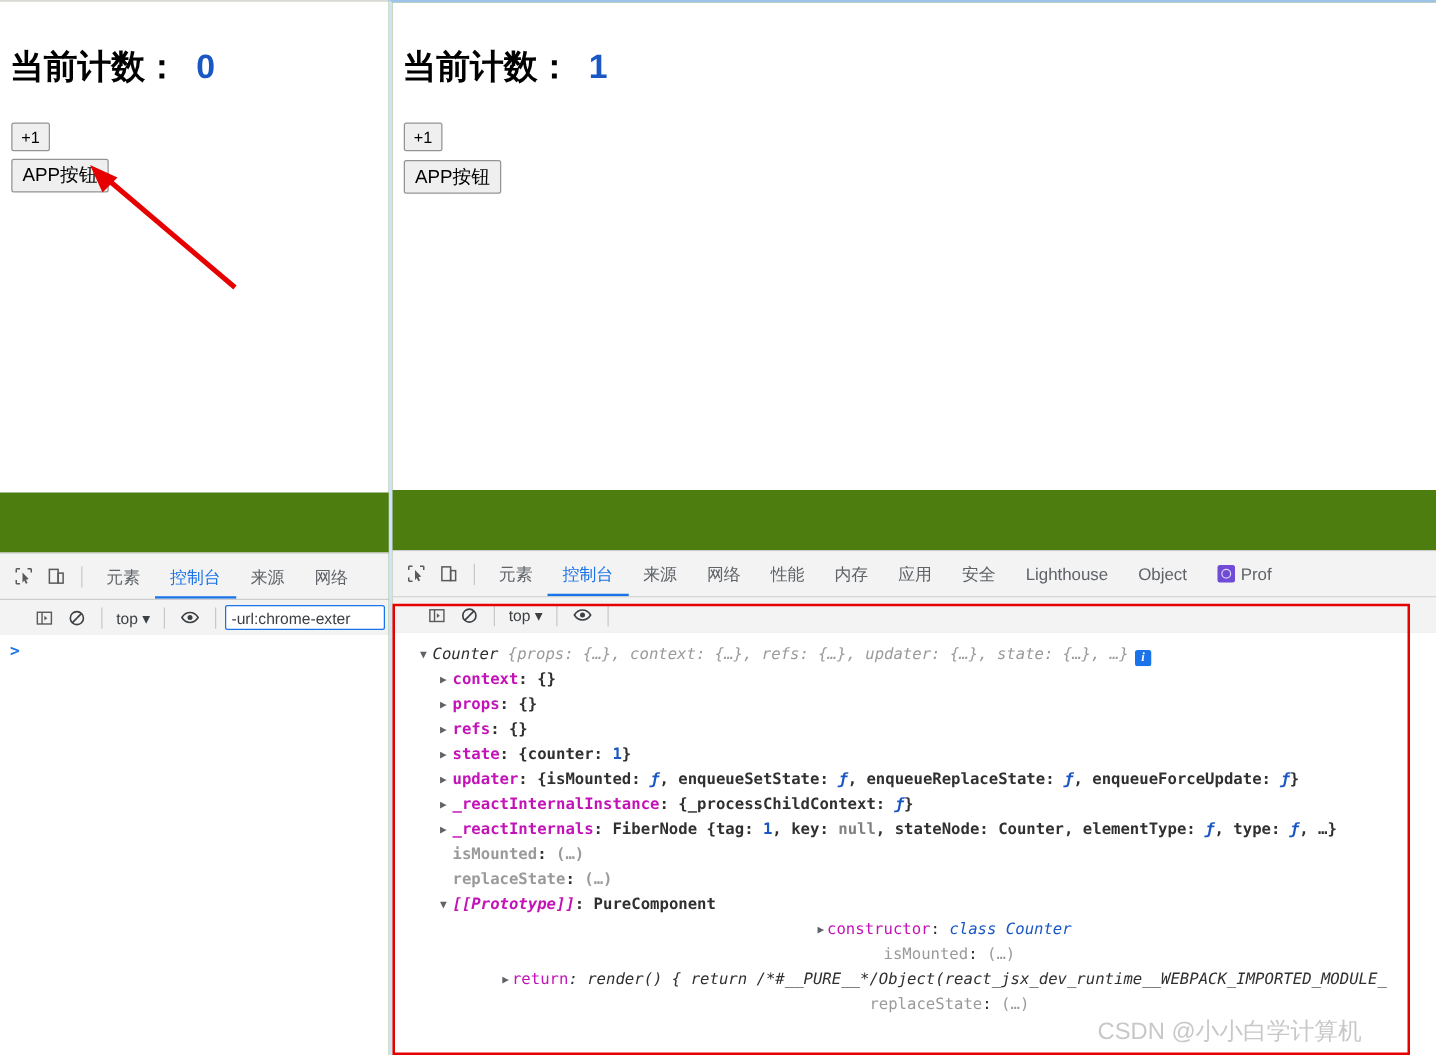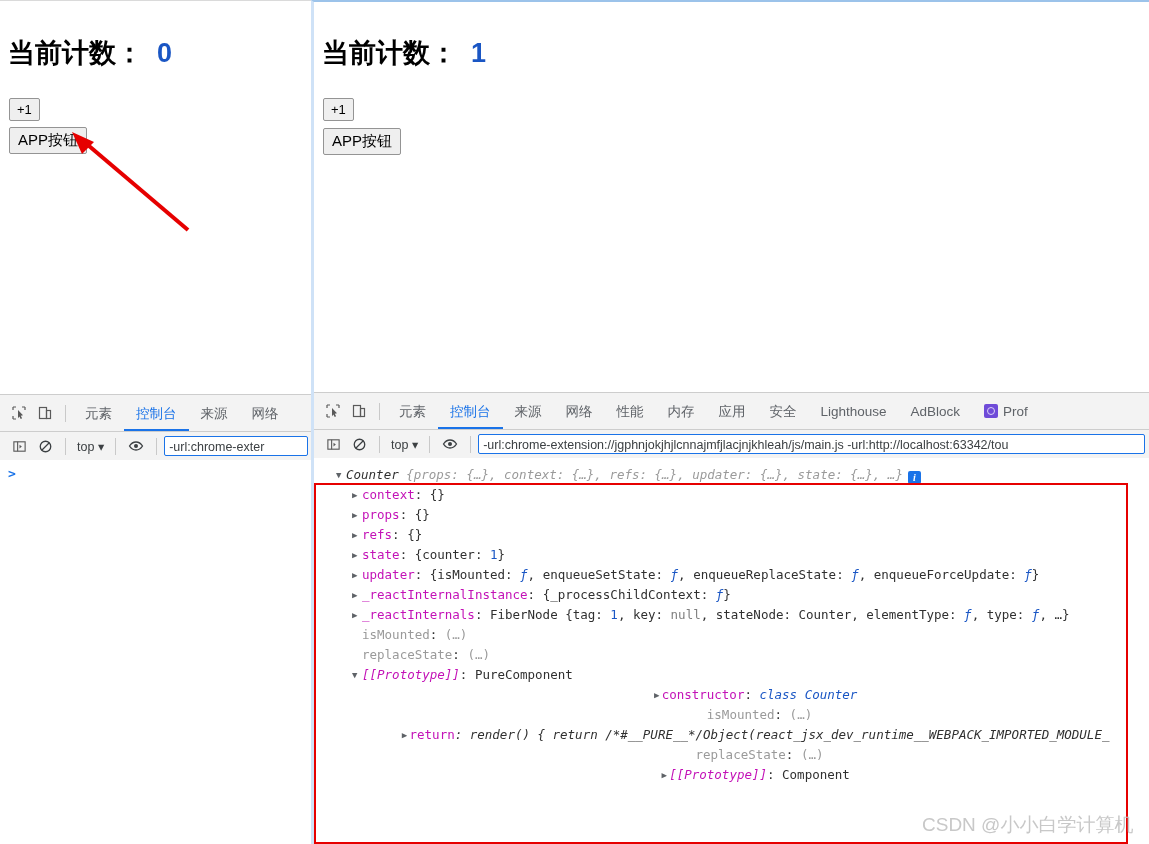--- a/index.html
+++ b/index.html
@@ -32,20 +32,21 @@
   .btn.big{font-size:15px;padding:3px 8px;}
 
   
   .dt{
     position:absolute;left:0;right:0;bottom:0;
     background:#f3f3f3;
     border-top:1px solid #cdcdcd;
     font-size:12px;
     color:#5a5a5a;
     overflow:hidden;
+    margin-top:48px;
   }
   .dt-tabbar{
     height:36px;display:flex;align-items:center;
     background:#f3f3f3;
     border-bottom:1px solid #cdcdcd;
     padding-left:6px;
     white-space:nowrap;
     overflow:hidden;
   }
   .ico-btn{
@@ -65,21 +66,21 @@
     margin-right:5px;position:relative;flex:0 0 auto;
   }
   .ext-ico::after{
     content:"";position:absolute;left:3px;top:3px;width:8px;height:8px;
     border-radius:50%;border:1.4px solid #dcd3f7;box-sizing:border-box;
   }
 
   .dt-filterbar{
     height:28px;display:flex;align-items:center;
     background:#f3f3f3;border-bottom:1px solid #cdcdcd;
-    padding-left:6px;white-space:nowrap;overflow:hidden;
+    padding-left:22px;white-space:nowrap;overflow:hidden;
   }
   .ctx-sel{
     font-size:12.5px;color:#3c4043;padding:0 4px;flex:0 0 auto;
   }
   .filter-input{
     flex:1 1 auto;min-width:0;height:20px;line-height:20px;
     background:#fff;border:1px solid #1a73e8;border-radius:2px;
     color:#3c4043;font-size:12.5px;padding:0 4px;margin-right:4px;
     overflow:hidden;white-space:nowrap;box-sizing:border-box;
   }
@@ -93,21 +94,21 @@
   }
 
   
   .tree{
     font-family:"DejaVu Sans Mono","Liberation Mono",monospace;
     font-size:12.5px;line-height:20px;color:#303030;
     padding:7px 8px 0 10px;white-space:nowrap;
   }
   .row{height:20px;white-space:nowrap;overflow:hidden;}
   .ind1{padding-left:12px;}
-  .ind2{padding-left:28px;}
+  .ind2{padding-left:28px;font-weight:bold;}
   .ind3{padding-left:44px;text-align:center;}
   .arw{
     display:inline-block;width:10px;color:#5f6368;font-size:9px;
     vertical-align:1px;
   }
   .arw.open::before{content:"\25BC";}
   .arw.closed::before{content:"\25B6";}
   .arw.none::before{content:"";}
   .k{color:#c312b7;}
   .kg{color:#9a9a9a;}
@@ -240,21 +241,21 @@
       <span class="vsep"></span>
       <span class="dt-tab">元素</span>
       <span class="dt-tab active">控制台</span>
       <span class="dt-tab">来源</span>
       <span class="dt-tab">网络</span>
       <span class="dt-tab">性能</span>
       <span class="dt-tab">内存</span>
       <span class="dt-tab">应用</span>
       <span class="dt-tab">安全</span>
       <span class="dt-tab">Lighthouse</span>
-      <span class="dt-tab">AdBlock</span>
+      <span class="dt-tab">Object</span>
       <span class="dt-tab" style="display:flex;align-items:center;text-align:center;">
         <span class="ext-ico"></span>
         <span>Prof</span>
       </span>
     </div>
 
     <div class="dt-filterbar">
       <span class="ico-btn">
         <svg width="15" height="15" viewBox="0 0 16 16" fill="none" stroke="#5a5a5a" stroke-width="1.2">
           <rect x="2" y="3" width="12" height="10"></rect>
@@ -274,46 +275,44 @@
         <span> ▾</span>
       </span>
       <span class="vsep"></span>
       <span class="ico-btn">
         <svg width="16" height="16" viewBox="0 0 16 16" fill="none" stroke="#3c4043" stroke-width="1.3">
           <path d="M1.5 8s2.5-4 6.5-4 6.5 4 6.5 4-2.5 4-6.5 4S1.5 8 1.5 8z"></path>
           <circle cx="8" cy="8" r="2" fill="#3c4043" stroke="none"></circle>
         </svg>
       </span>
       <span class="vsep"></span>
-      <span class="filter-input">-url:chrome-extension://jgphnjokjhjlcnnajmfjlacjnjkhleah/js/main.js -url:http://localhost:63342/tou</span>
     </div>
 
     <div class="dt-console">
       <div class="tree" id="console-tree">
           <div class="row ind1"><span class="arw open"></span><span class="plain ital">Counter </span><span class="kg ital">{props: {…}, context: {…}, refs: {…}, updater: {…}, state: {…}, …}</span><span class="info-ico">i</span></div>
           <div class="row ind2"><span class="arw closed"></span><span class="k">context</span><span class="plain">: </span><span class="plain">{}</span></div>
           <div class="row ind2"><span class="arw closed"></span><span class="k">props</span><span class="plain">: </span><span class="plain">{}</span></div>
           <div class="row ind2"><span class="arw closed"></span><span class="k">refs</span><span class="plain">: </span><span class="plain">{}</span></div>
           <div class="row ind2"><span class="arw closed"></span><span class="k">state</span><span class="plain">: {counter: </span><span class="num">1</span><span class="plain">}</span></div>
           <div class="row ind2"><span class="arw closed"></span><span class="k">updater</span><span class="plain">: {isMounted: </span><span class="fn">ƒ</span><span class="plain">, enqueueSetState: </span><span class="fn">ƒ</span><span class="plain">, enqueueReplaceState: </span><span class="fn">ƒ</span><span class="plain">, enqueueForceUpdate: </span><span class="fn">ƒ</span><span class="plain">}</span></div>
           <div class="row ind2"><span class="arw closed"></span><span class="k">_reactInternalInstance</span><span class="plain">: {_processChildContext: </span><span class="fn">ƒ</span><span class="plain">}</span></div>
           <div class="row ind2"><span class="arw closed"></span><span class="k">_reactInternals</span><span class="plain">: FiberNode {tag: </span><span class="num">1</span><span class="plain">, key: </span><span class="nul">null</span><span class="plain">, stateNode: Counter, elementType: </span><span class="fn">ƒ</span><span class="plain">, type: </span><span class="fn">ƒ</span><span class="plain">, …}</span></div>
           <div class="row ind2"><span class="arw none"></span><span class="kg">isMounted</span><span class="plain">: </span><span class="kg">(…)</span></div>
           <div class="row ind2"><span class="arw none"></span><span class="kg">replaceState</span><span class="plain">: </span><span class="kg">(…)</span></div>
           <div class="row ind2"><span class="arw open"></span><span class="k ital">[[Prototype]]</span><span class="plain">: PureComponent</span></div>
           <div class="row ind3"><span class="arw closed"></span><span class="k">constructor</span><span class="plain">: </span><span class="fn">class Counter</span></div>
           <div class="row ind3"><span class="arw none"></span><span class="kg">isMounted</span><span class="plain">: </span><span class="kg">(…)</span></div>
           <div class="row ind3"><span class="arw closed"></span><span class="k">return</span><span class="plain ital">: render() { return /*#__PURE__*/Object(react_jsx_dev_runtime__WEBPACK_IMPORTED_MODULE_</span></div>
           <div class="row ind3"><span class="arw none"></span><span class="kg">replaceState</span><span class="plain">: </span><span class="kg">(…)</span></div>
-          <div class="row ind3"><span class="arw closed"></span><span class="k ital">[[Prototype]]</span><span class="plain">: Component</span></div>
         </div>
     </div>
   </div>
 </div>
 
 <div id="red-box" style="left:314px;top:483px;width:810px;height:357px;"></div>
 
-<div id="watermark" style="left:922px;top:812px;">CSDN @小小白学计算机</div>
+<div id="watermark" style="left:878px;top:812px;">CSDN @小小白学计算机</div>
 
 <svg id="arrow" width="200" height="130" style="left:58px;top:118px;" viewBox="0 0 200 130">
   <line x1="130" y1="112" x2="24" y2="22" stroke="#e60000" stroke-width="4"></line>
   <path d="M14 14 L36 24 L24 36 Z" fill="#e60000"></path>
 </svg>
 
 </body></html>

